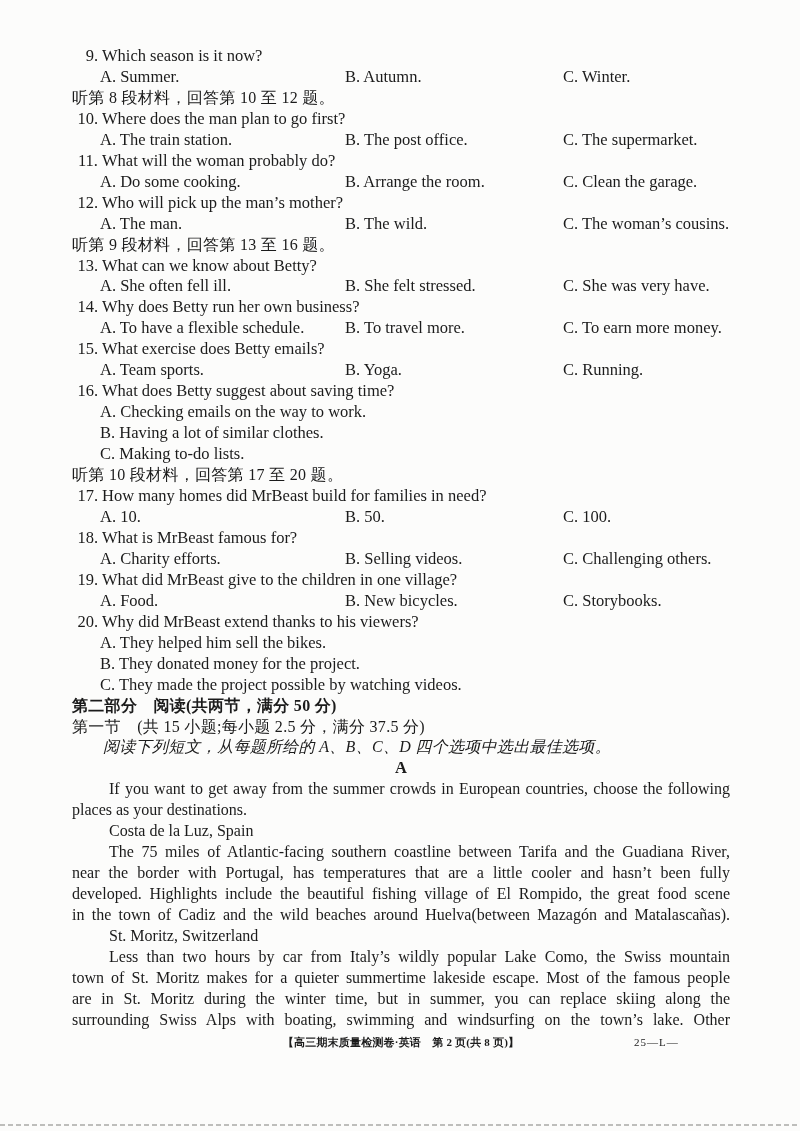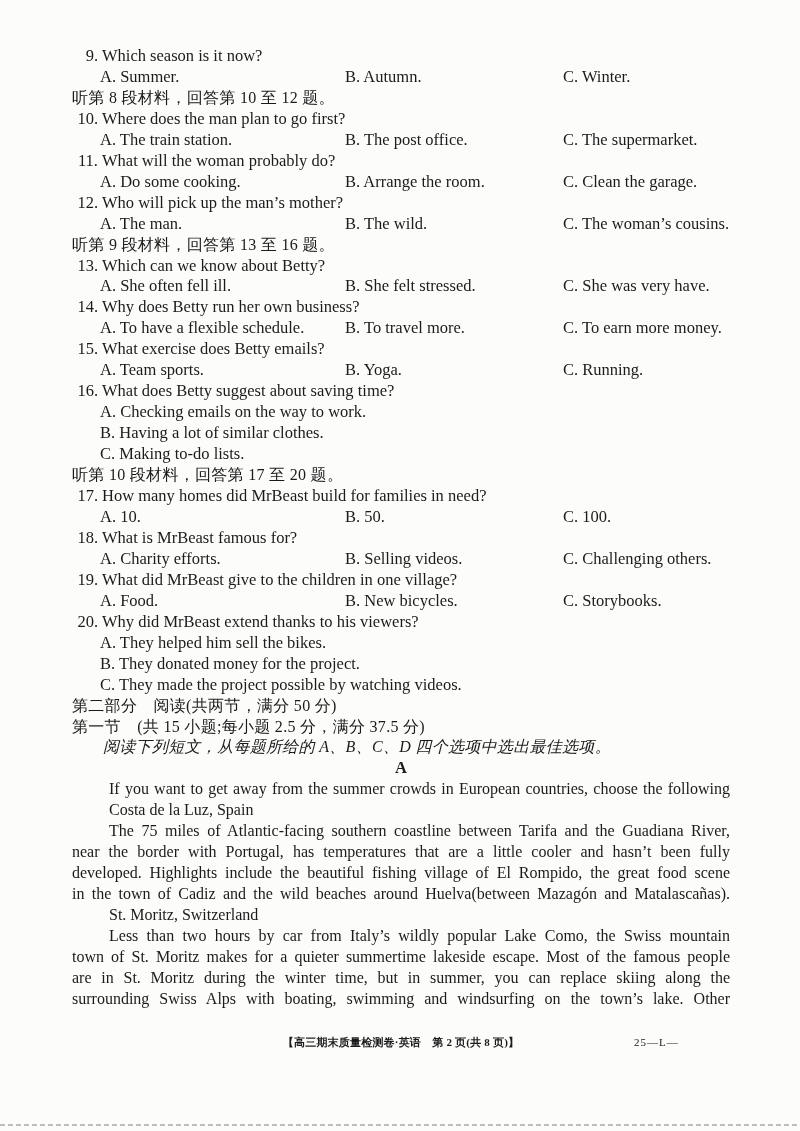--- a/index.html
+++ b/index.html
@@ -18,21 +18,21 @@
     font-size:16.5px;
     line-height:20.95px;
   }
   .row { position:relative; }
   .q { display:flex; }
   .qnum { flex:none; min-width:26px; text-align:right; margin-right:4px; }
   .qtext { flex:1; }
   .abc { padding-left:28px; display:grid; grid-template-columns:245px 218px auto; }
   .opt { padding-left:28px; }
   .cn { font-size:16px; letter-spacing:0.3px; }
-  .bold { font-weight:400; }
+  .bold { font-weight:700; }
   .instr { padding-left:31px;font-style:italic; }
   .passage-label { text-align:center; font-weight:700; }
   .pline { font-size:16px; text-align:justify; text-align-last:justify; }
   .pline.noj { text-align:left; text-align-last:left; }
   .pline.ind { text-indent:37px; }
   .phead { font-weight:400; padding-left:37px; font-size:16px; }
   .footer {
     position:absolute; left:72px; width:658px; top:1032px;
     text-align:center; font-size:11px; font-weight:700;
     letter-spacing:0.2px; line-height:20px;
@@ -86,21 +86,21 @@
           <span class="qtext">Who will pick up the man’s mother?</span>
         </div>
         <div class="row abc">
           <span class="optcell">A. The man.</span>
           <span class="optcell">B. The wild.</span>
           <span class="optcell">C. The woman’s cousins.</span>
         </div>
         <div class="row cn">听第 9 段材料，回答第 13 至 16 题。</div>
         <div class="row q">
           <span class="qnum">13.</span>
-          <span class="qtext">Which can we know about Betty?</span>
+          <span class="qtext">What can we know about Betty?</span>
         </div>
         <div class="row abc">
           <span class="optcell">A. She often fell ill.</span>
           <span class="optcell">B. She felt stressed.</span>
           <span class="optcell">C. She was very have.</span>
         </div>
         <div class="row q">
           <span class="qnum">14.</span>
           <span class="qtext">Why does Betty run her own business?</span>
         </div>
@@ -162,20 +162,21 @@
         <div class="row opt">C. They made the project possible by watching videos.</div>
       </section>
 
     <div class="row cn bold">第二部分　阅读(共两节，满分 50 分)</div>
     <div class="row cn">第一节　(共 15 小题;每小题 2.5 分，满分 37.5 分)</div>
     <div class="row cn instr">阅读下列短文，从每题所给的 A、B、C、D 四个选项中选出最佳选项。</div>
     <div class="row passage-label">A</div>
 
     <section id="passage">
         <div class="row pline ind">If you want to get away from the summer crowds in European countries, choose the following</div>
+        <div class="row pline noj">places as your destinations.</div>
         <div class="row phead">Costa de la Luz, Spain</div>
         <div class="row pline ind">The 75 miles of Atlantic-facing southern coastline between Tarifa and the Guadiana River,</div>
         <div class="row pline">near the border with Portugal, has temperatures that are a little cooler and hasn’t been fully</div>
         <div class="row pline">developed. Highlights include the beautiful fishing village of El Rompido, the great food scene</div>
         <div class="row pline">in the town of Cadiz and the wild beaches around Huelva(between Mazagón and Matalascañas).</div>
         <div class="row phead">St. Moritz, Switzerland</div>
         <div class="row pline ind">Less than two hours by car from Italy’s wildly popular Lake Como, the Swiss mountain</div>
         <div class="row pline">town of St. Moritz makes for a quieter summertime lakeside escape. Most of the famous people</div>
         <div class="row pline">are in St. Moritz during the winter time, but in summer, you can replace skiing along the</div>
         <div class="row pline">surrounding Swiss Alps with boating, swimming and windsurfing on the town’s lake. Other</div>

